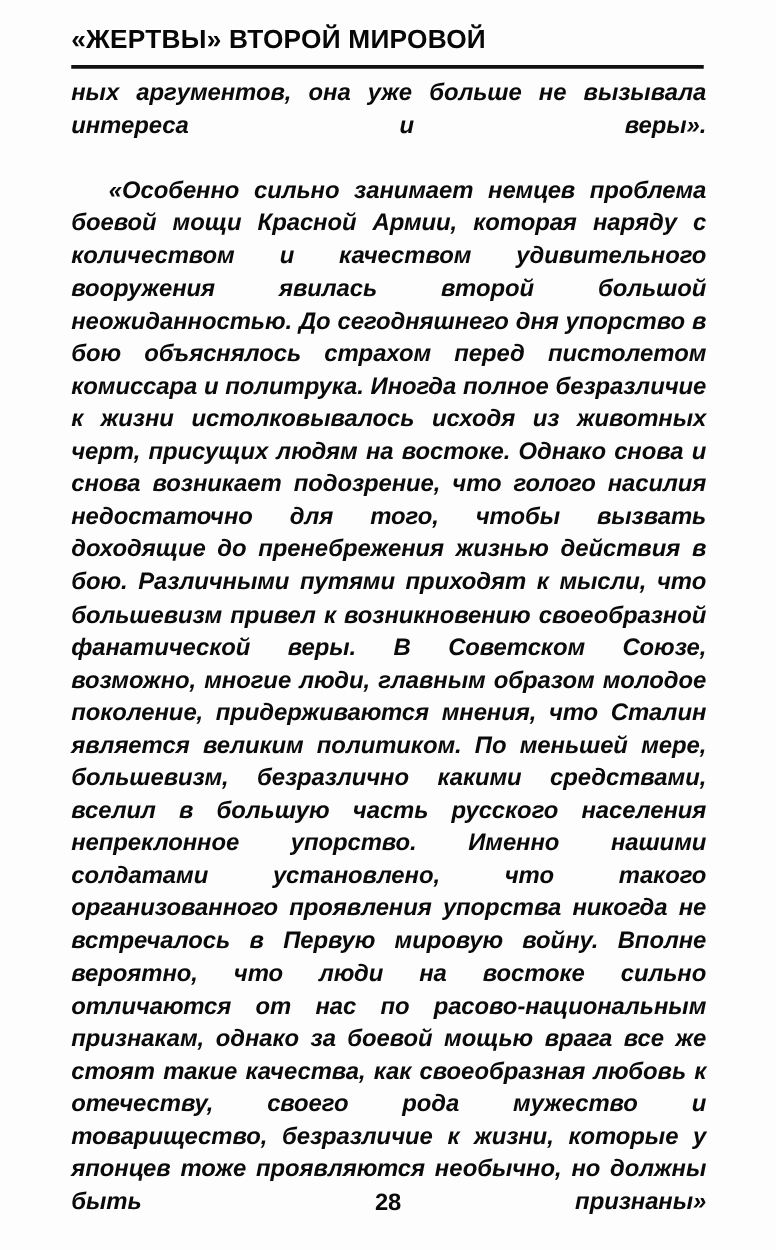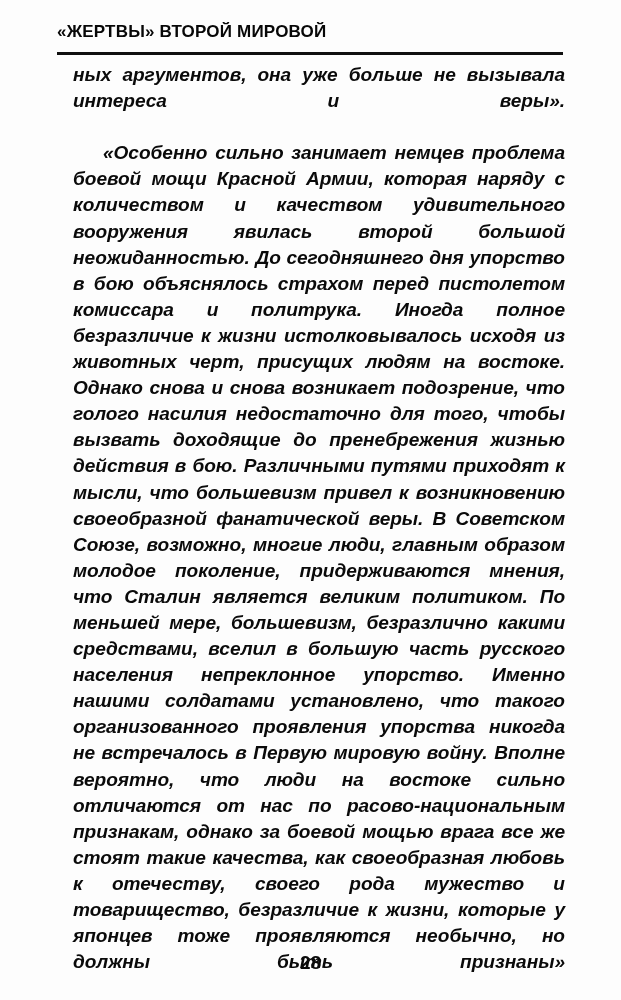--- a/index.html
+++ b/index.html
@@ -27,21 +27,21 @@
   }
 
   
   .running-head {
     position: absolute;
     left: 57px;
     top: 19px;
     width: 506px;
   }
   .running-head-title {
-    font-size: 17px;
+    font-size: 21px;
     font-weight: bold;
     letter-spacing: 0.2px;
     line-height: 26px;
     white-space: nowrap;
     color: #070707;
   }
   .head-rule {
     position: absolute;
     left: 57px;
     top: 52px;
@@ -64,21 +64,20 @@
     line-height: 26.1px;
     text-align: justify;
     text-justify: inter-word;
     word-spacing: -0.2px;
     letter-spacing: -0.05px;
     color: #0a0a0a;
   }
   p.para.italic {
     font-style: italic;
     font-weight: 600;
-    margin-left: 16px;
   }
   p.para.upright {
     font-style: normal;
     font-weight: 600;
   }
   p.indent {
     text-indent: 30px;
   }
   
   p.para::after {

